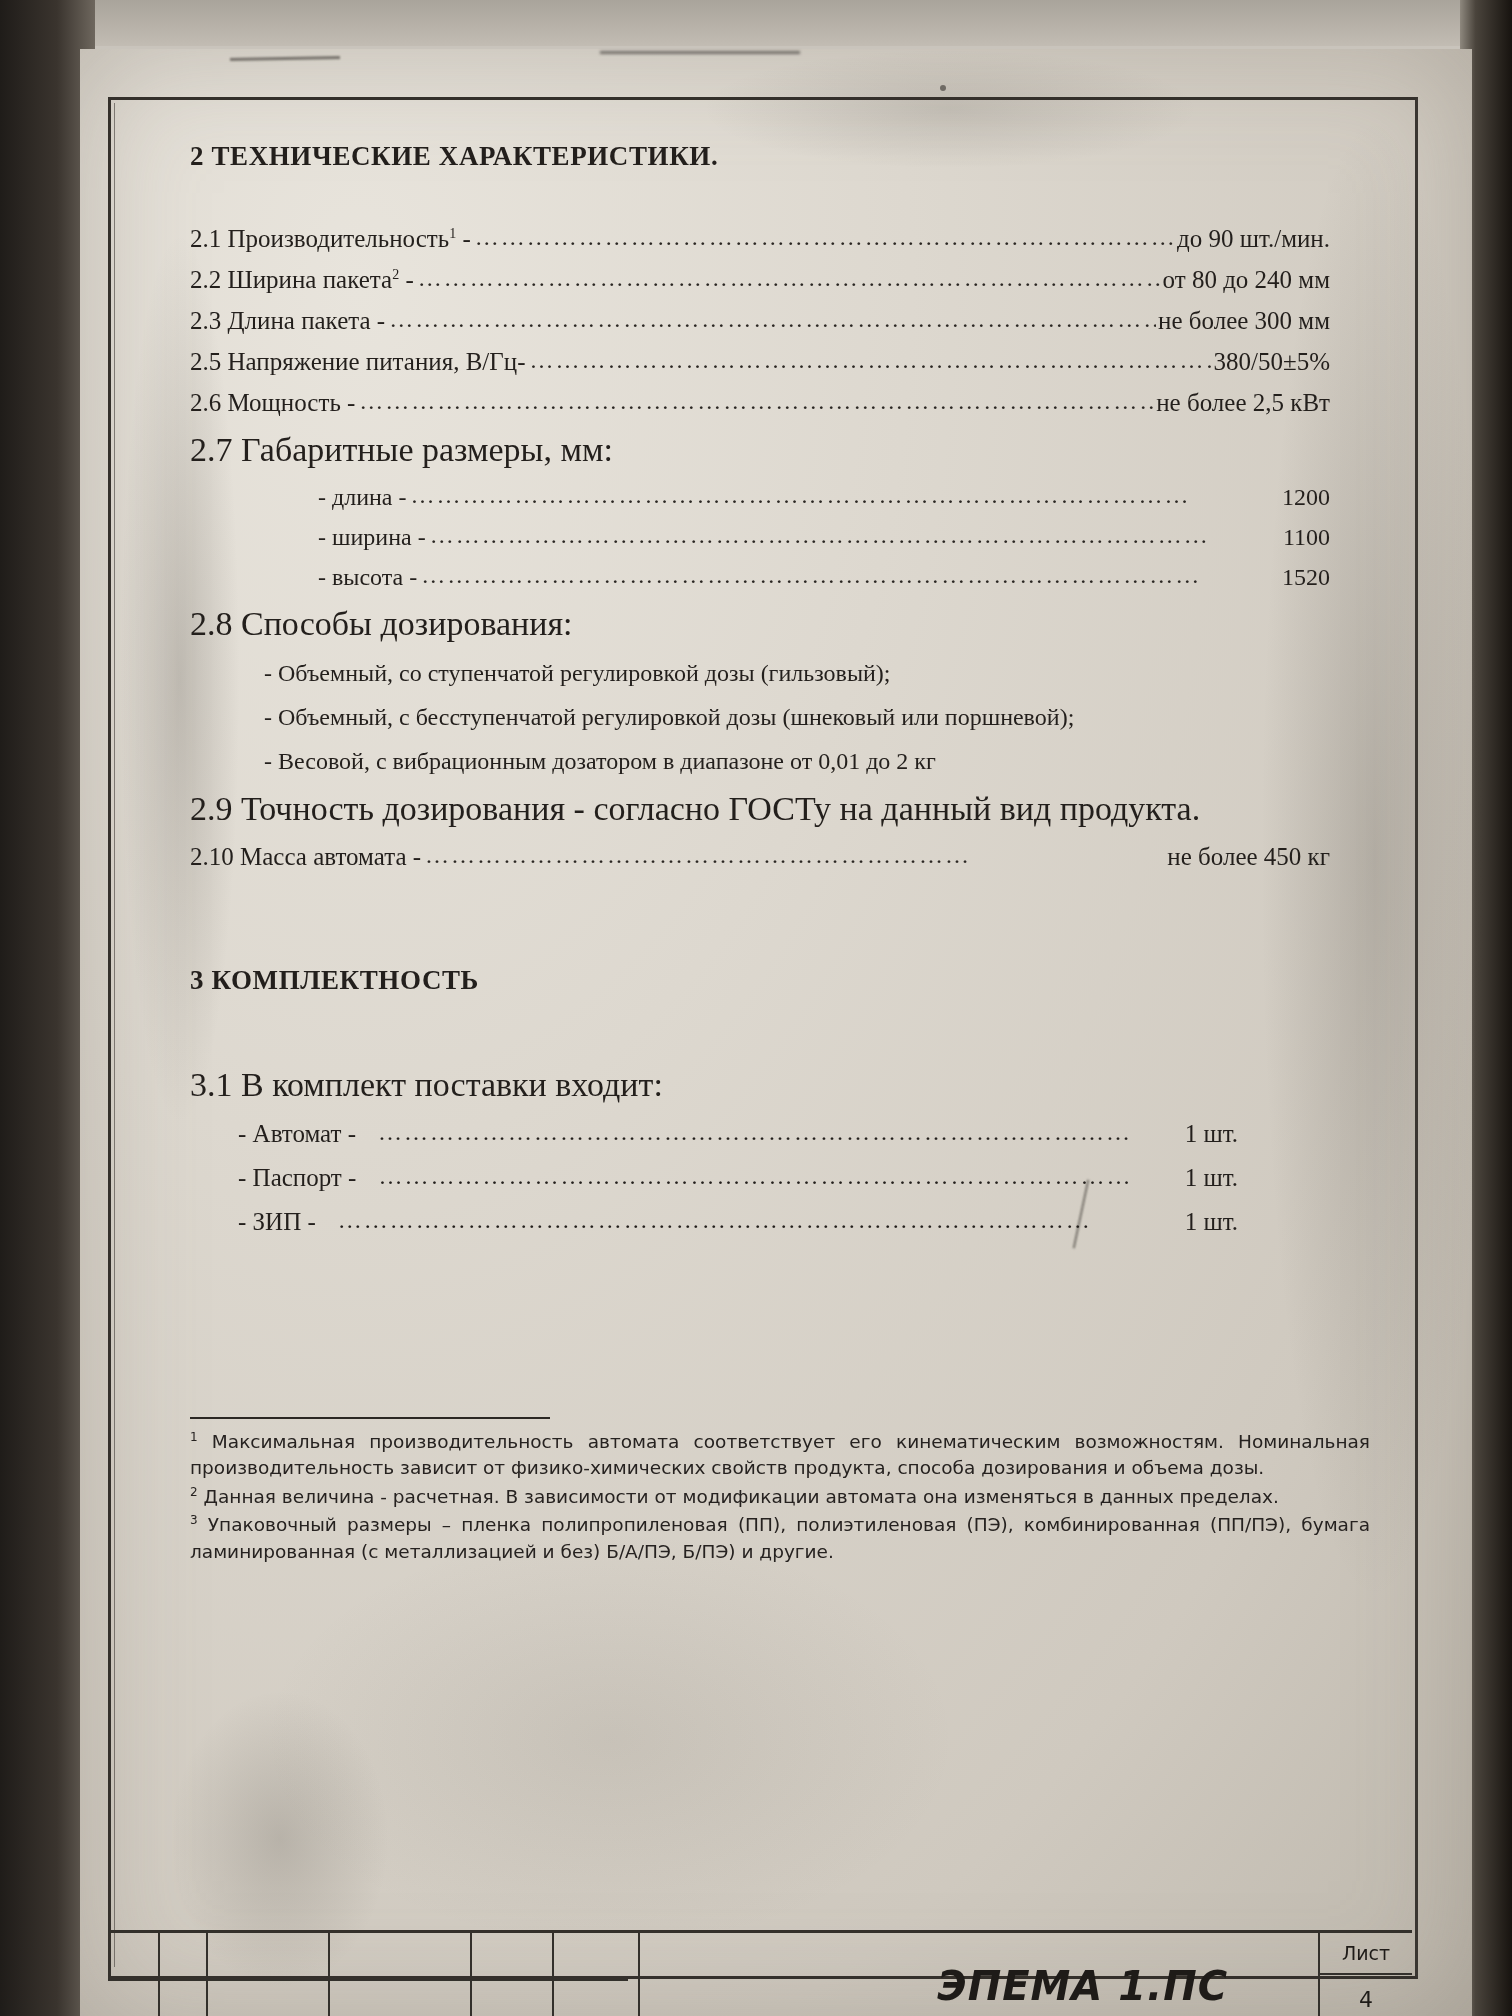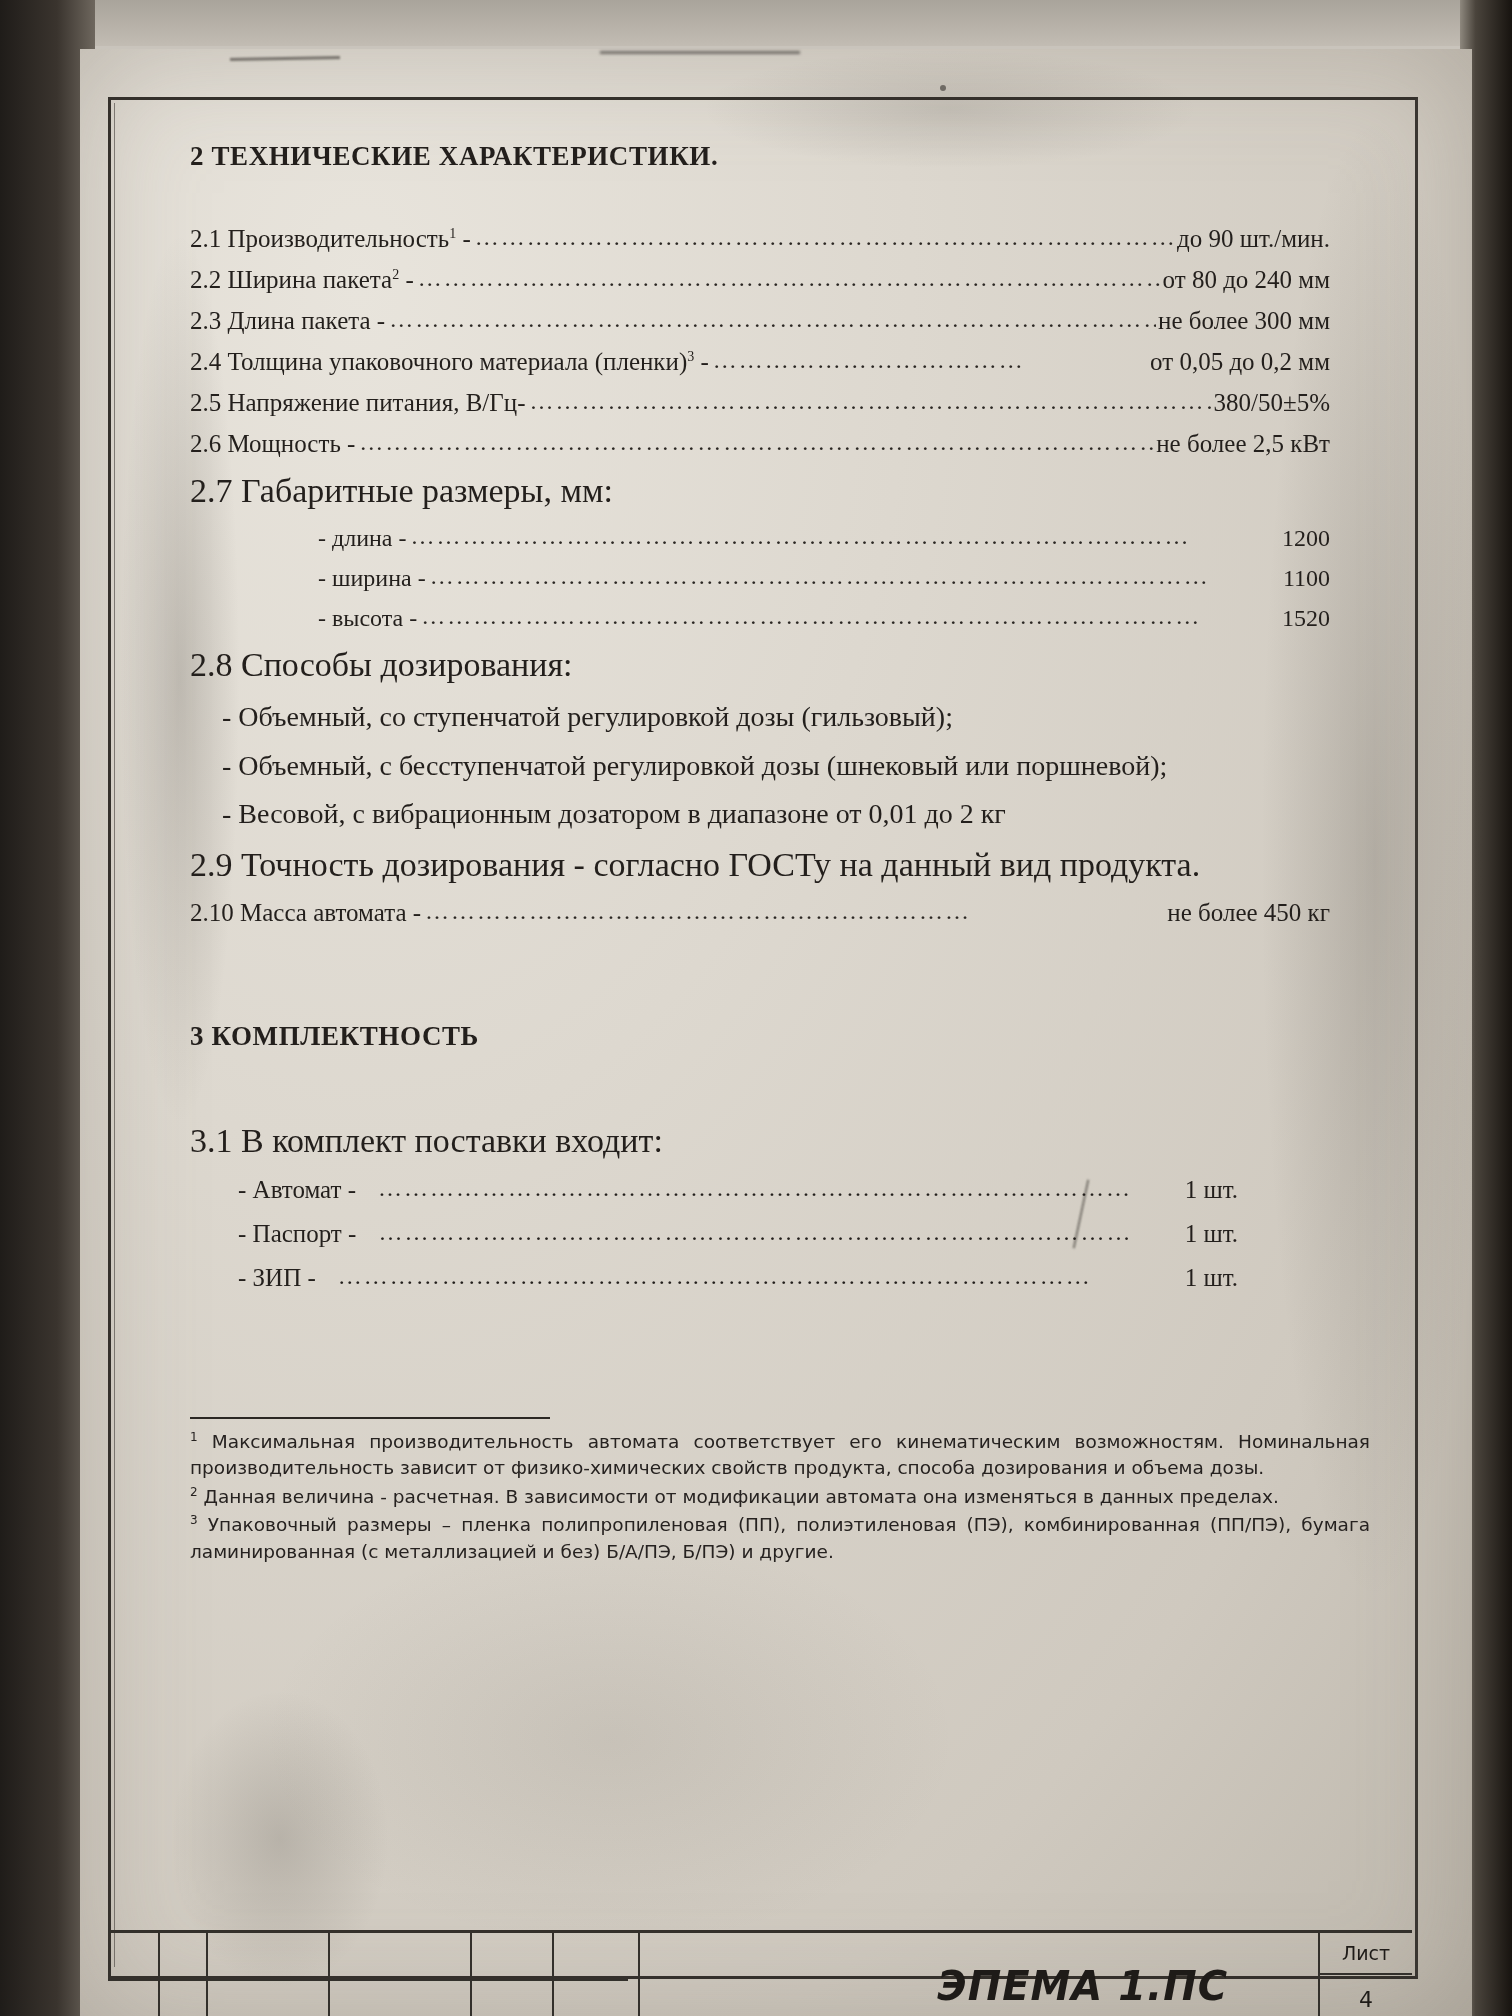--- a/index.html
+++ b/index.html
@@ -120,22 +120,22 @@
     font-size: 24px;
   }
   .sub-line .lbl { font-size: 24px; }
 
   .plain-line {
     font-size: 34px;
     margin-bottom: 16px;
   }
 
   .bullet {
-    font-size: 28px;
-    margin-left: 32px;
+    font-size: 24px;
+    margin-left: 74px;
     margin-bottom: 14px;
     text-indent: -18px;
     padding-left: 18px;
     max-width: 1010px;
     line-height: 1.24;
   }
   .bullet.justified {
     text-align: justify;
   }
 
@@ -306,25 +306,20 @@
         <span class="dots">……………………………………………………………………………………</span>
         <span class="val">от 80 до 240 мм</span>
       </div>
 
       <div class="spec-line">
         <span class="lbl"><span>2.3 Длина пакета</span><span> -</span></span>
         <span class="dots">……………………………………………………………………………………</span>
         <span class="val">не более 300 мм</span>
       </div>
 
-      <div class="spec-line">
-        <span class="lbl"><span>2.4 Толщина упаковочного материала (пленки)</span><sup>3</sup><span> -</span></span>
-        <span class="dots">………………………………</span>
-        <span class="val">от 0,05 до 0,2 мм</span>
-      </div>
 
       <div class="spec-line">
         <span class="lbl"><span>2.5 Напряжение питания, В/Гц</span><span>-</span></span>
         <span class="dots">……………………………………………………………………………………</span>
         <span class="val">380/50±5%</span>
       </div>
 
       <div class="spec-line">
         <span class="lbl"><span>2.6 Мощность</span><span> -</span></span>
         <span class="dots">……………………………………………………………………………………</span>

